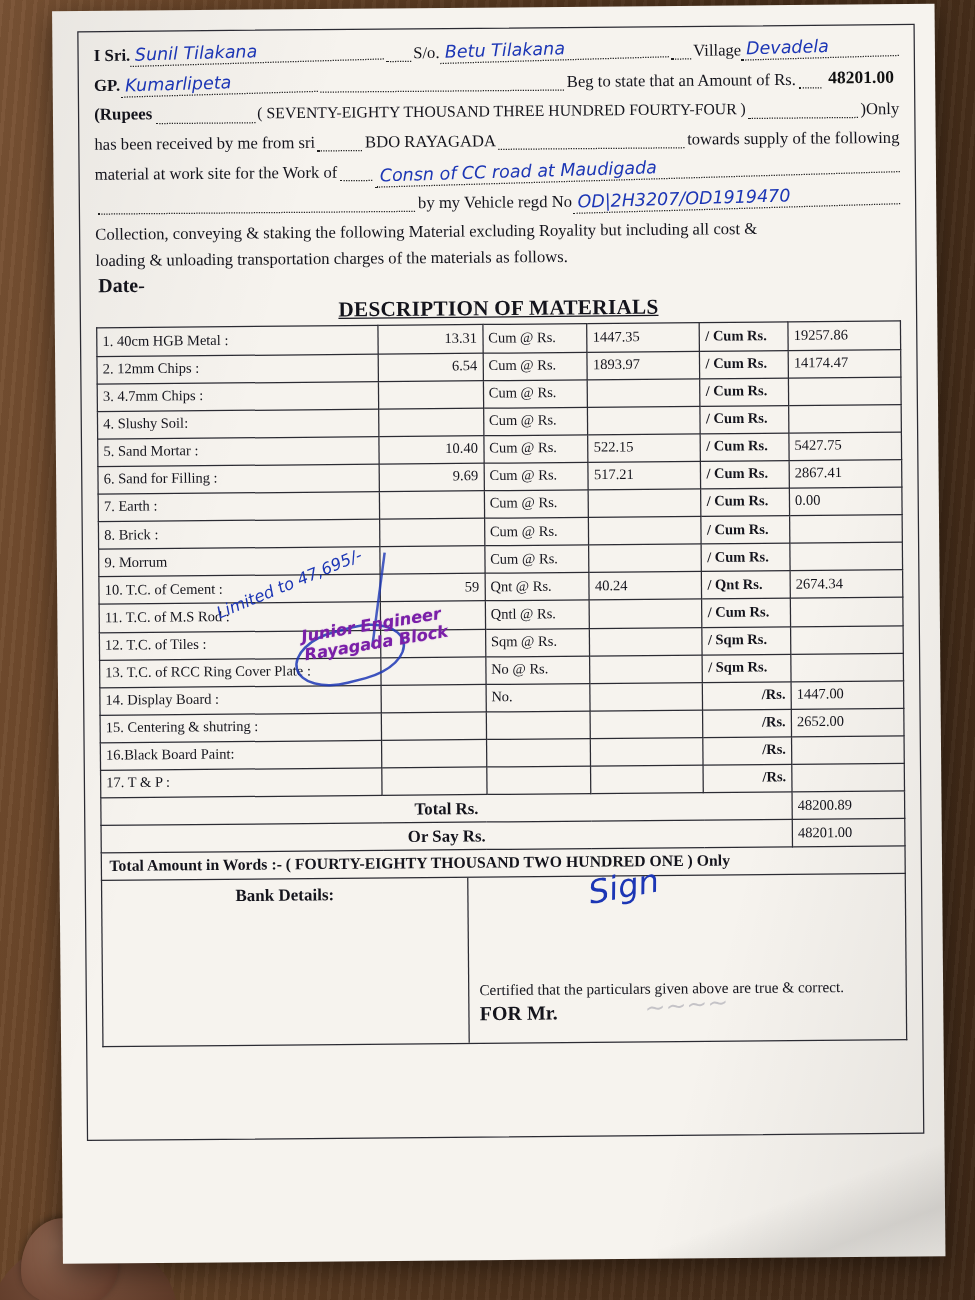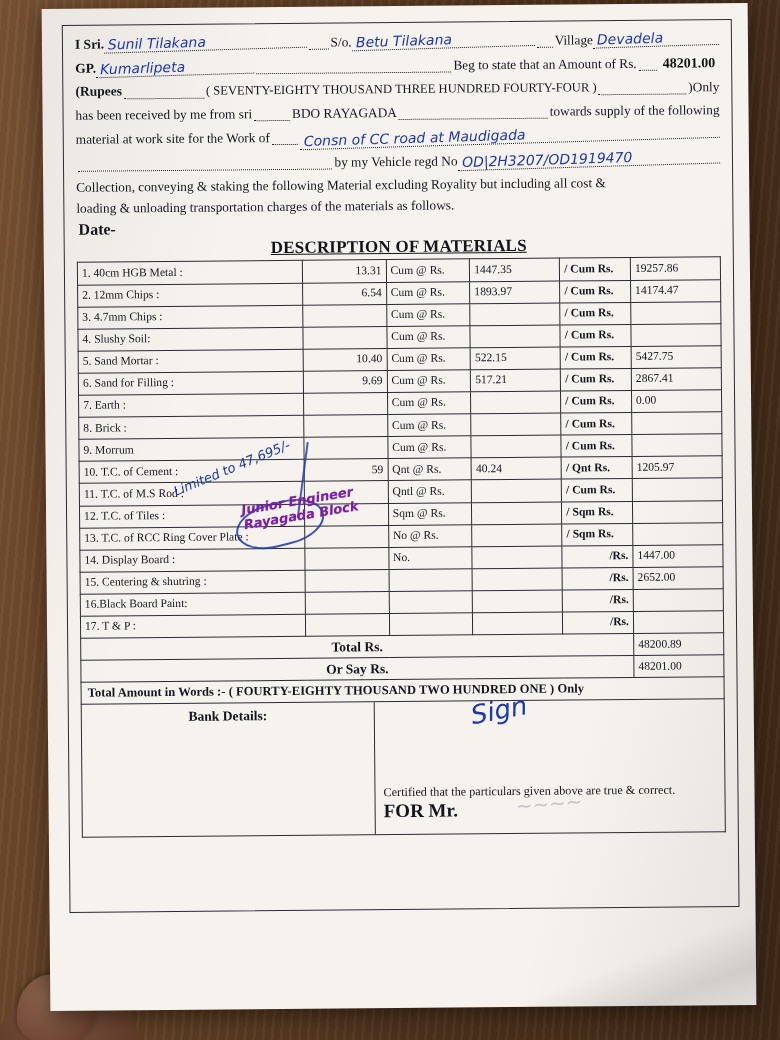--- a/index.html
+++ b/index.html
@@ -110,21 +110,21 @@
     border-left:1px solid #2b2b33;border-right:1px solid #2b2b33;border-bottom:1px solid #2b2b33;
     padding:4px 6px;font-weight:700;font-size:12.6px;
   }
   .bankbox{
     border-left:1px solid #2b2b33;border-right:1px solid #2b2b33;border-bottom:1px solid #2b2b33;
     height:132px;display:flex;
   }
   .bank-l{width:43%;border-right:1px solid #2b2b33;padding:6px 8px;font-weight:700;font-size:13.6px;text-align:center;}
   .bank-r{flex:1;position:relative;padding:6px 8px;}
   .certify{position:absolute;left:8px;bottom:36px;font-size:12.2px;font-family:"Liberation Serif",serif;}
-  .formr{position:absolute;left:8px;bottom:14px;font-size:19px;font-weight:700;}
+  .formr{position:absolute;left:8px;bottom:14px;font-size:16px;font-weight:700;}
   .stamp{
     position:absolute;left:175px;top:470px;color:#7a1fa8;
     font-family:"DejaVu Sans",sans-serif;font-weight:700;font-style:italic;
     font-size:13px;line-height:1.15;transform:rotate(-9deg);
     text-shadow:0 0 1px rgba(122,31,168,.4);
   }
   .note-limit{
     position:absolute;left:103px;top:437px;color:#1c36b5;
     font-family:"DejaVu Sans",sans-serif;font-style:italic;font-size:13px;
     transform:rotate(-22deg);white-space:nowrap;
@@ -290,21 +290,21 @@
             <td class="c-rate"></td>
             <td class="c-per">/ Cum Rs.</td>
             <td class="c-amt"></td>
           </tr>
           <tr>
             <td class="c-desc">10. T.C. of Cement :</td>
             <td class="c-qty">59</td>
             <td class="c-cum">Qnt @ Rs.</td>
             <td class="c-rate">40.24</td>
             <td class="c-per">/ Qnt Rs.</td>
-            <td class="c-amt">1205.97</td>
+            <td class="c-amt">2674.34</td>
           </tr>
           <tr>
             <td class="c-desc">11. T.C. of M.S Rod :</td>
             <td class="c-qty"></td>
             <td class="c-cum">Qntl @ Rs.</td>
             <td class="c-rate"></td>
             <td class="c-per">/ Cum Rs.</td>
             <td class="c-amt"></td>
           </tr>
           <tr>

